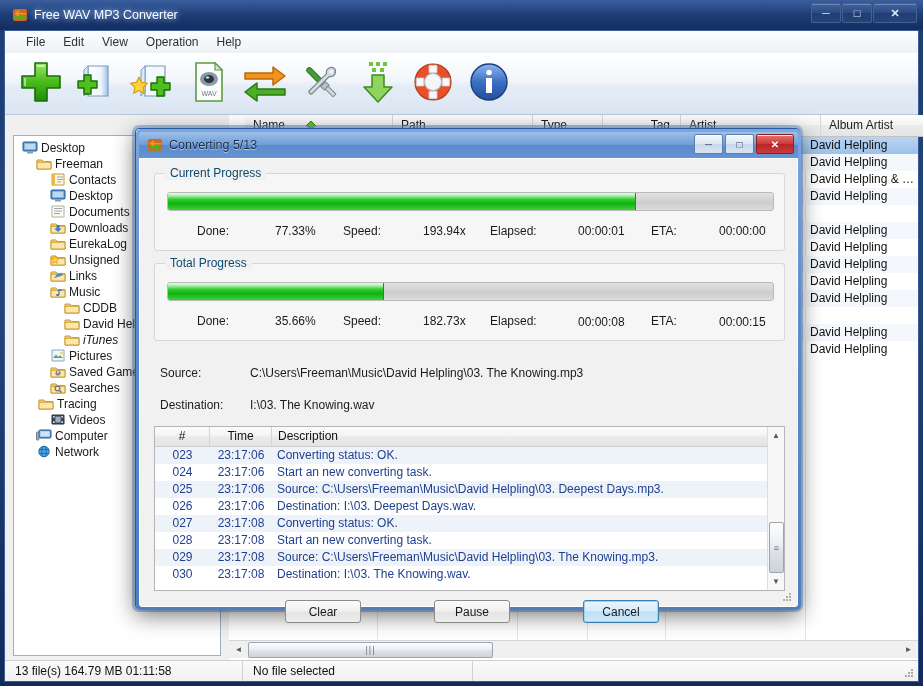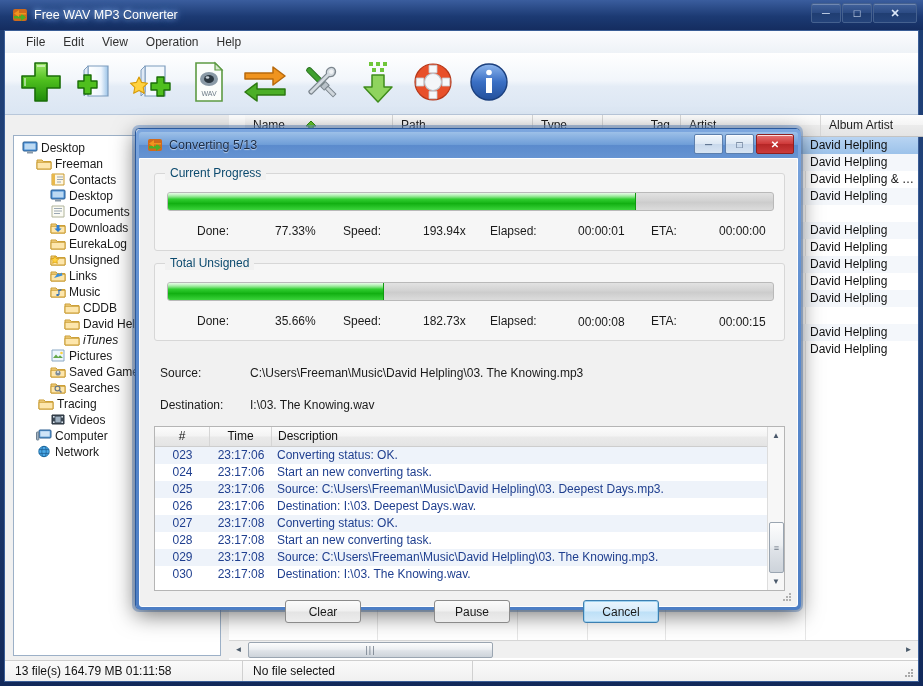--- a/index.html
+++ b/index.html
@@ -659,21 +659,21 @@
         <span class="stat-val" style="left:92px; top:50px;">77.33%</span>
         <span class="stat-lbl" style="left:188px;top:50px;">Speed:</span>
         <span class="stat-val" style="left:240px;top:50px;">193.94x</span>
         <span class="stat-lbl" style="left:335px;top:50px;">Elapsed:</span>
         <span class="stat-val" style="left:395px;top:50px;">00:00:01</span>
         <span class="stat-lbl" style="left:496px;top:50px;">ETA:</span>
         <span class="stat-val" style="left:536px;top:50px;">00:00:00</span>
       </div>
 
       <div class="groupbox" style="left:14px; top:104px; width:631px; height:78px;">
-        <span class="gb-title">Total Unsigned</span>
+        <span class="gb-title">Total Progress</span>
         <div class="pbar-track" style="left:12px; top:18px; width:607px;">
           <div class="pbar-fill" id="tot-fill" style="width: 215.7px;"></div>
         </div>
         <span class="stat-lbl" style="left:42px; top:50px;">Done:</span>
         <span class="stat-val" style="left:92px; top:50px;">35.66%</span>
         <span class="stat-lbl" style="left:188px;top:50px;">Speed:</span>
         <span class="stat-val" style="left:240px;top:50px;">182.73x</span>
         <span class="stat-lbl" style="left:335px;top:50px;">Elapsed:</span>
         <span class="stat-val" style="left:395px;top:51px;">00:00:08</span>
         <span class="stat-lbl" style="left:496px;top:50px;">ETA:</span>

